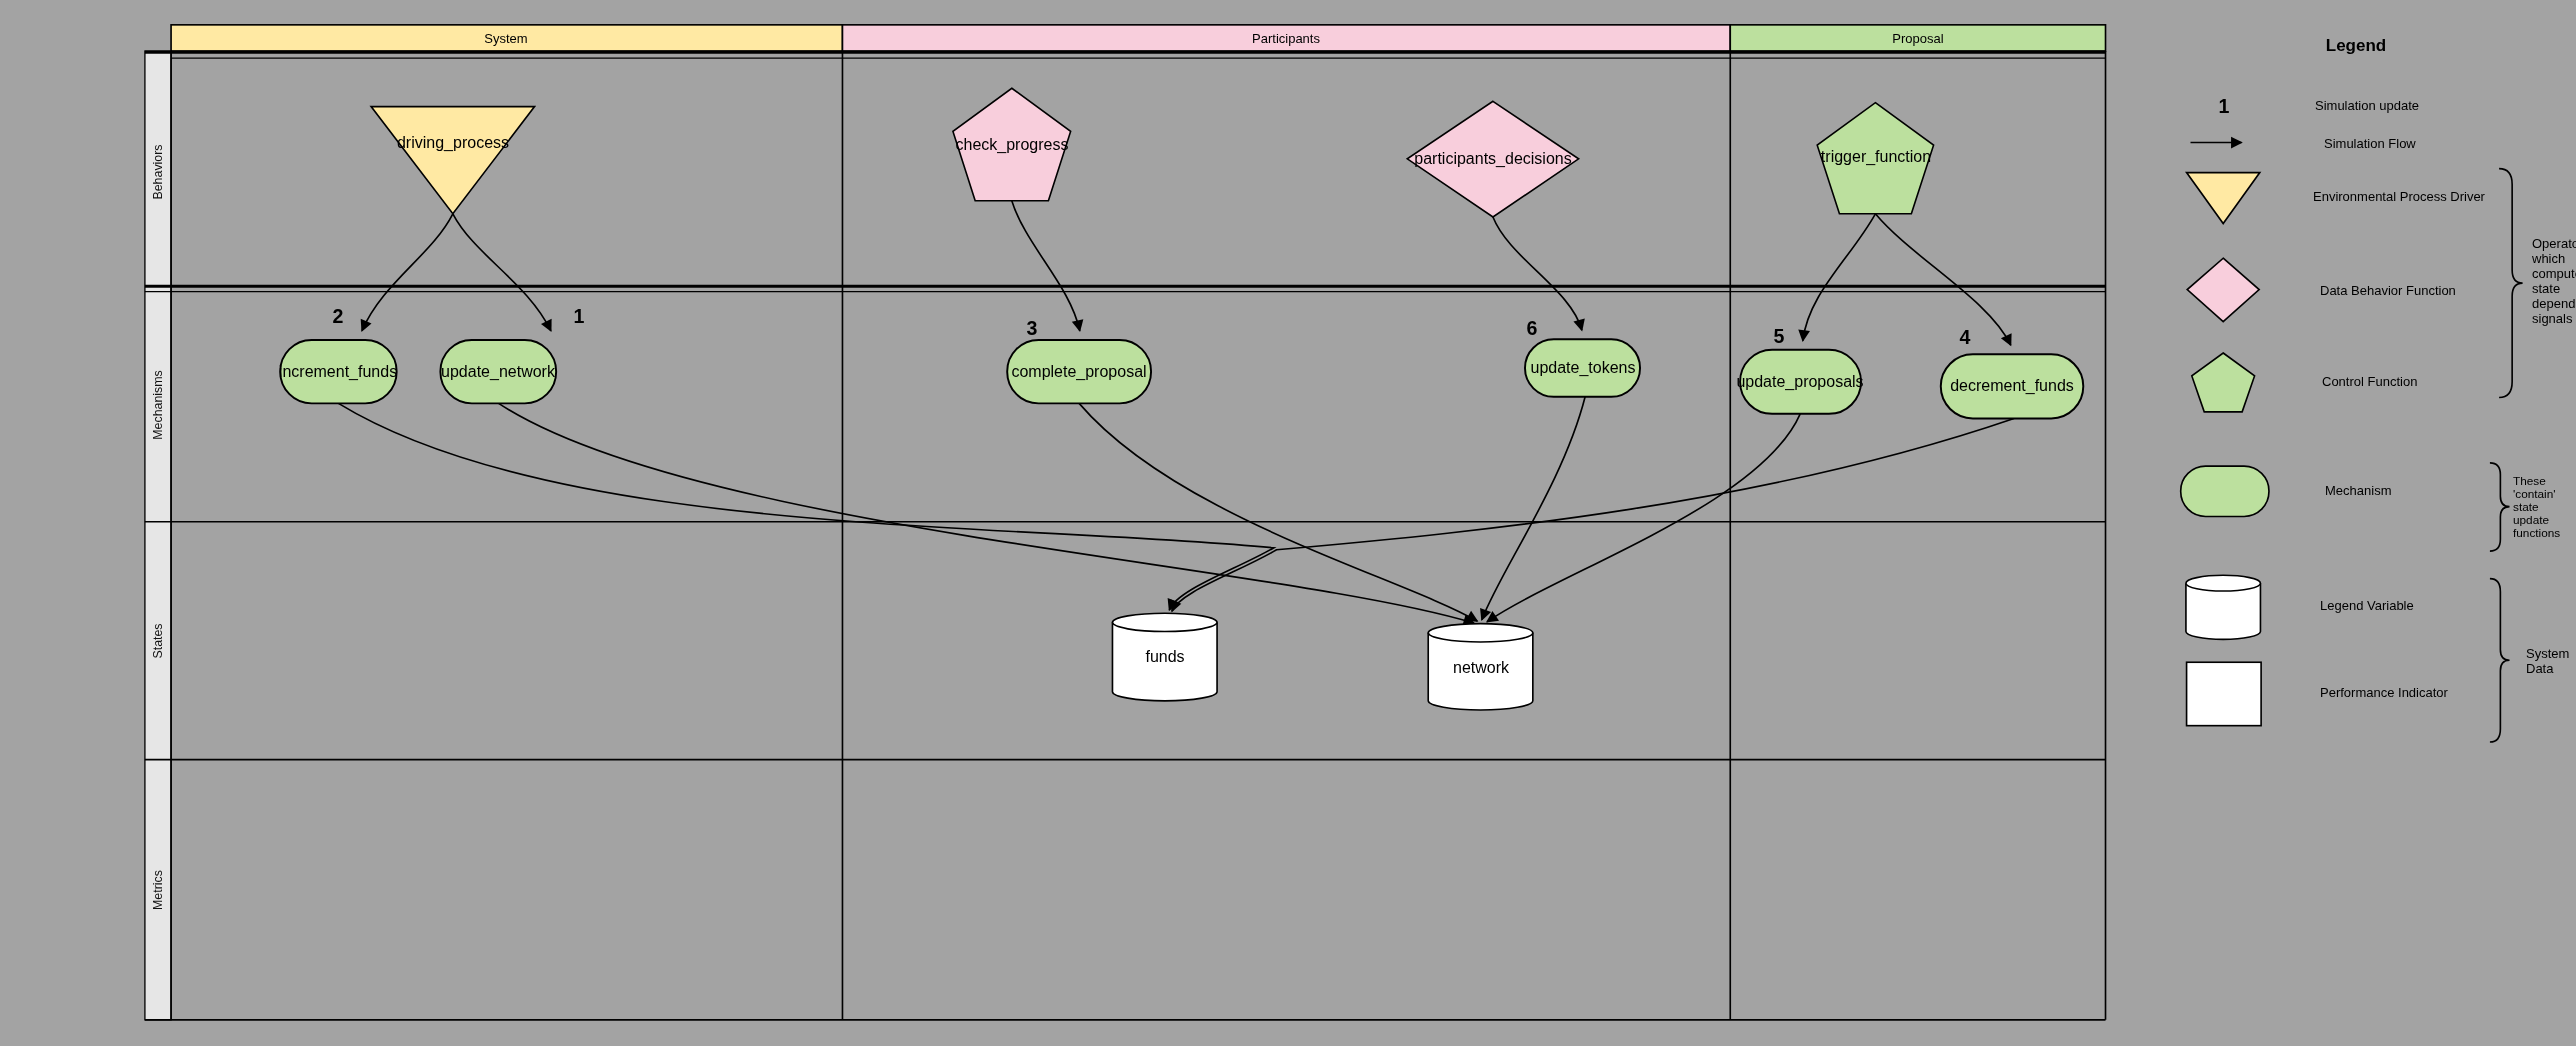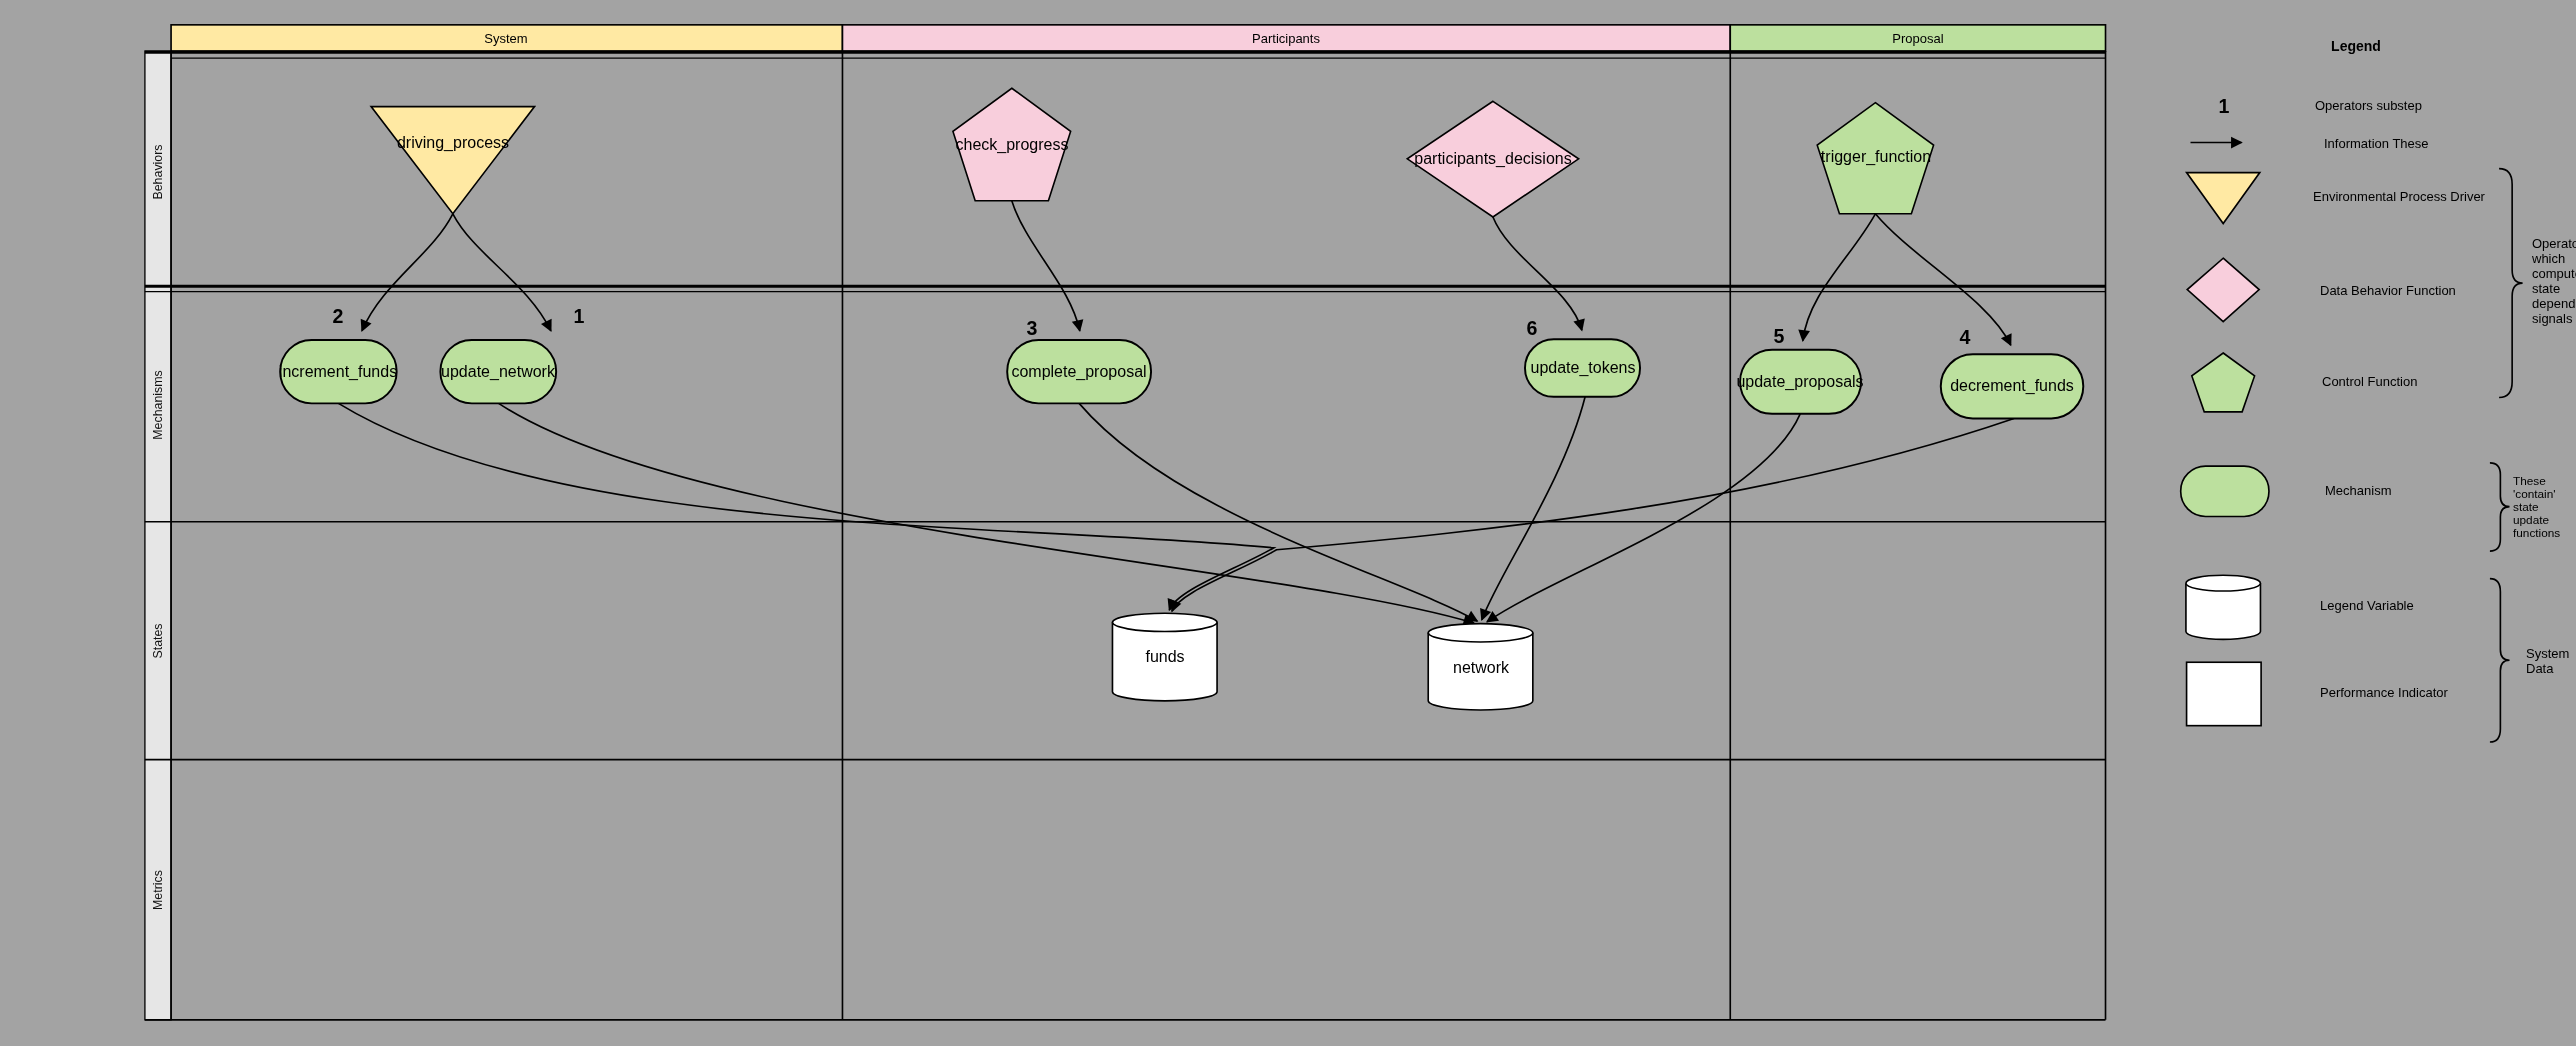--- a/index.html
+++ b/index.html
@@ -3,21 +3,21 @@
 <meta charset="utf-8">
 <style>
   html,body{margin:0;padding:0;background:#fff;}
   body{width:2576px;height:1046px;overflow:hidden;font-family:"Liberation Sans",sans-serif;}
   #stage{position:relative;width:2576px;height:1046px;overflow:hidden;background:#a3a3a3;}
   #shapes{position:absolute;left:0;top:0;}
   .lbl{position:absolute;color:#000;white-space:nowrap;transform:translate(-50%,-50%);font-size:16px;}
   .hdr{font-size:13px;}
   .rowlbl{transform:translate(-50%,-50%) rotate(-90deg);font-size:12.4px;color:#111;}
   .num{font-size:19.6px;font-weight:bold;}
-  .legend-title{font-size:14px;font-weight:bold;}
+  .legend-title{font-size:17px;font-weight:bold;}
   .legend-item{transform:translateY(-50%);font-size:13px;text-align:left;}
   .ann{position:absolute;font-size:13px;line-height:15px;color:#000;text-align:left;white-space:nowrap;}
   .ann.small{font-size:11.8px;line-height:13px;}
 </style>
 </head>
 <body>
 
 <div id="stage">
 
   <svg id="shapes" width="2576" height="1046" viewBox="0 0 3939 1600">
@@ -122,22 +122,22 @@
   <div class="lbl num" style="left:338px;top:316px;">2</div>
   <div class="lbl num" style="left:579px;top:316px;">1</div>
   <div class="lbl num" style="left:1032px;top:328px;">3</div>
   <div class="lbl num" style="left:1532px;top:328px;">6</div>
   <div class="lbl num" style="left:1779px;top:336px;">5</div>
   <div class="lbl num" style="left:1965px;top:337px;">4</div>
 
   <div class="lbl legend-title" style="left:2356px;top:46px;">Legend</div>
   <div class="lbl num" style="left:2224px;top:106px;">1</div>
 
-  <div class="ann legend-item" style="left:2315px;top:105px;">Operators substep</div>
-  <div class="ann legend-item" style="left:2324px;top:143px;">Information These</div>
+  <div class="ann legend-item" style="left:2315px;top:105px;">Simulation update</div>
+  <div class="ann legend-item" style="left:2324px;top:143px;">Simulation Flow</div>
   <div class="ann legend-item" style="left:2313px;top:196px;">Environmental Process Driver</div>
   <div class="ann legend-item" style="left:2320px;top:290px;">Data Behavior Function</div>
   <div class="ann legend-item" style="left:2322px;top:381px;">Control Function</div>
   <div class="ann legend-item" style="left:2325px;top:490px;">Mechanism</div>
   <div class="ann legend-item" style="left:2320px;top:605px;">Legend Variable</div>
   <div class="ann legend-item" style="left:2320px;top:692px;">Performance Indicator</div>
 
   <div class="ann" style="left:2532px;top:236px;">
     <div>Operators</div>
     <div>which</div>

